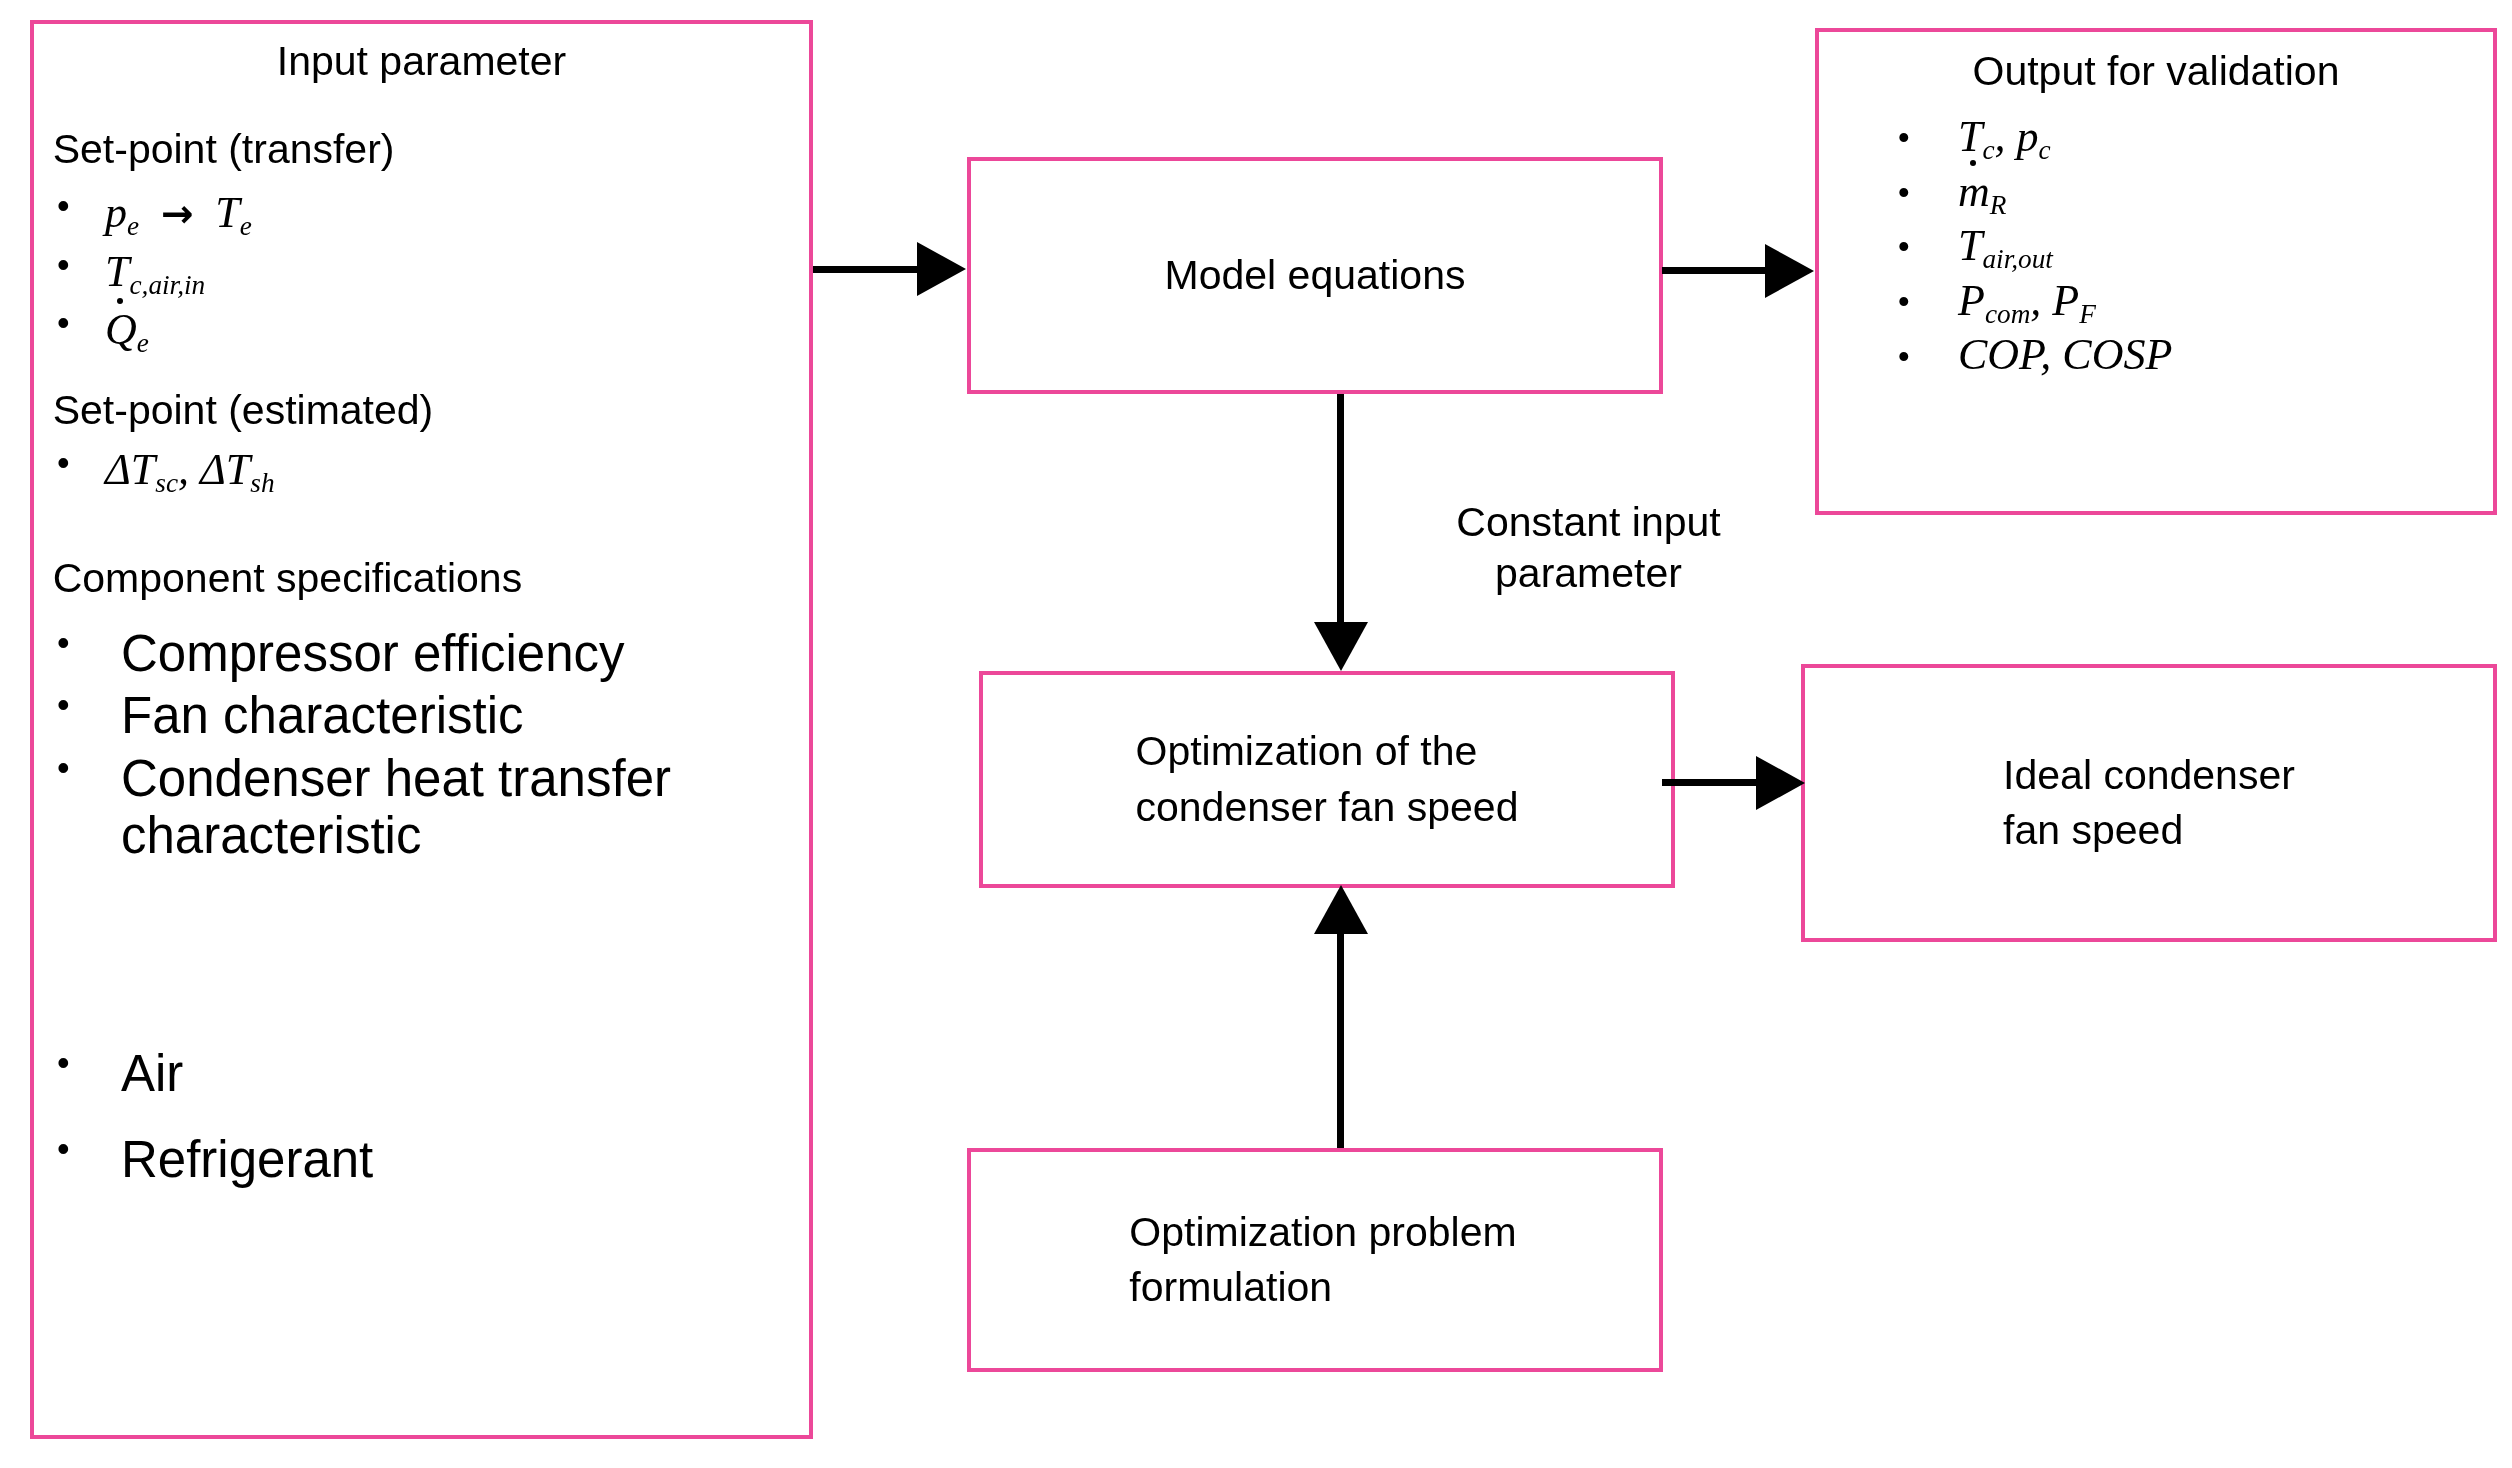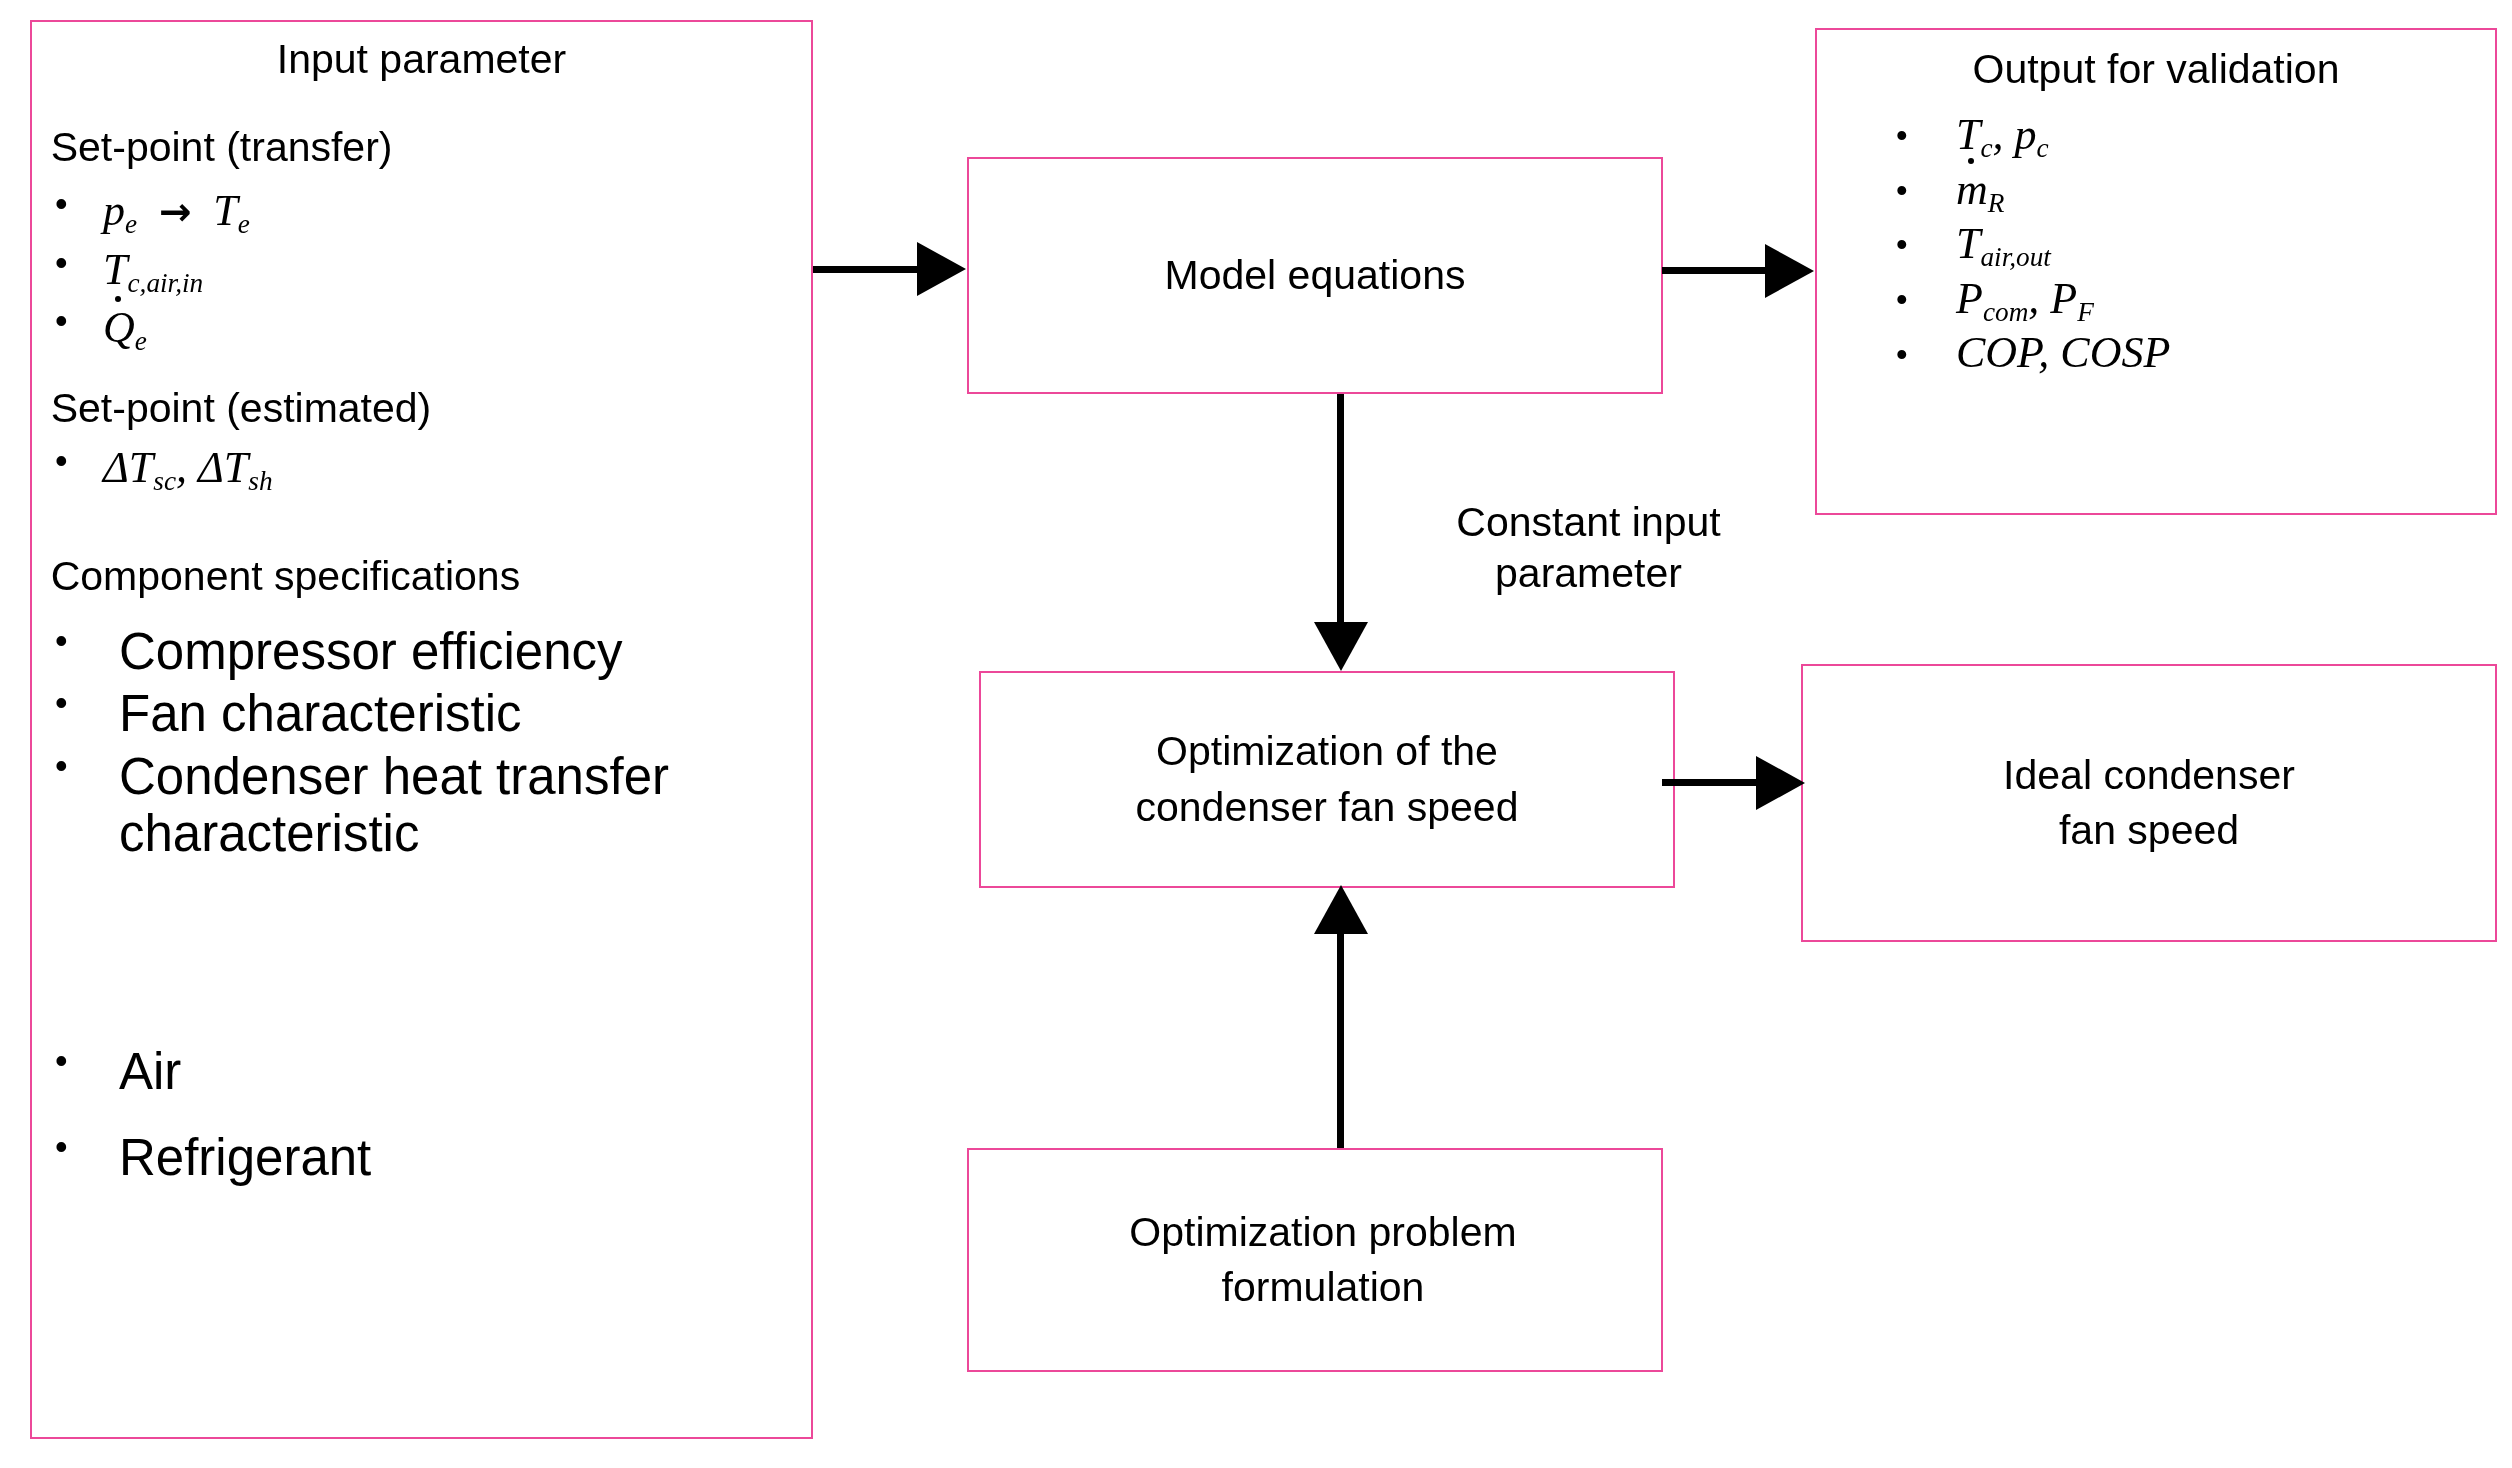--- a/index.html
+++ b/index.html
@@ -1,38 +1,38 @@
 <!DOCTYPE html>
 <html style="font-size:10.7px"><head>
 <meta charset="utf-8">
 <style>
   html,body{margin:0;padding:0;background:#ffffff;}
   body{width:2512px;height:1468px;position:relative;
        font-family:"Liberation Sans",sans-serif;color:#000;}
   .stage{position:absolute;left:0;top:0;width:2512px;height:1468px;}
 
-  .box{position:absolute;border:2px solid #ec4899;background:#fff;box-sizing:border-box;}
+  .box{position:absolute;border:4px solid #ec4899;background:#fff;box-sizing:border-box;}
 
   
   #box-input{left:30px;top:20px;width:783px;height:1419px;}
   .bx-title{position:absolute;left:0;right:0;text-align:center;font-size:41px;line-height:1.1;}
   .sec-head{position:absolute;font-size:41px;line-height:1.12;white-space:nowrap;}
   .blist{position:absolute;left:0;right:0;}
   .brow{position:relative;display:flex;align-items:flex-start;}
   .bul{flex:0 0 auto;width:23px;text-align:left;font-size:36px;line-height:1.0;}
   .btxt{flex:1 1 auto;font-size:51px;line-height:1.12;}
   .math{font-family:"Liberation Serif",serif;font-style:italic;font-size:44px;}
   sub{font-size:0.62em;font-style:italic;vertical-align:-0.28em;line-height:0;}
   .dot-over{position:relative;display:inline-block;}
   .dot-over::after{content:"";position:absolute;left:48%;top:-0.16em;width:6px;height:6px;
                    border-radius:50%;background:#000;transform:translateX(-50%);}
   .arr{font-family:"DejaVu Sans",sans-serif;font-style:normal;font-weight:bold;font-size:39px;}
 
   
-  .cbox{display:flex;align-items:center;justify-content:center;text-align:center;}
+  .cbox{display:flex;align-items:center;justify-content:center;text-align:left;}
   .cbox span{font-size:41px;line-height:1.35;}
 
   #box-model{left:967px;top:157px;width:696px;height:237px;}
   #box-output{left:1815px;top:28px;width:682px;height:487px;}
   #box-opt{left:967px;top:671px;width:696px;height:217px;margin-left:12px;}
   #box-ideal{left:1801px;top:664px;width:696px;height:278px;}
   #box-form{left:967px;top:1148px;width:696px;height:224px;padding-left:16px;}
 
   
   #box-output .bx-title{top:17.4px;}

